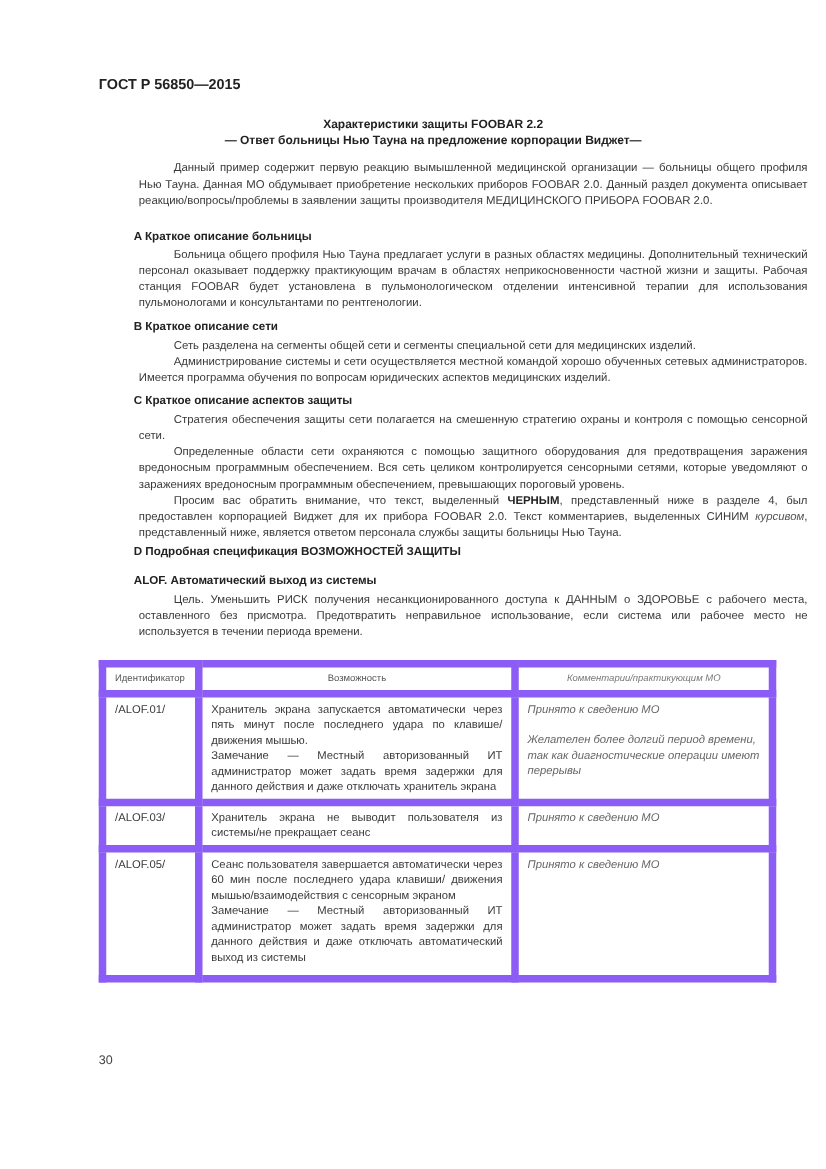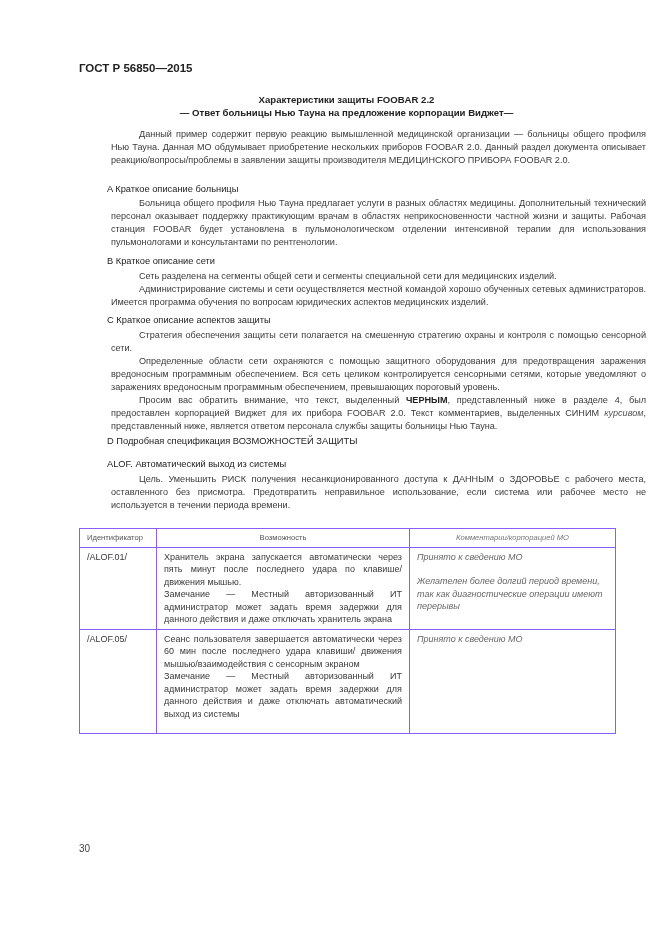--- a/index.html
+++ b/index.html
@@ -14,31 +14,31 @@
   .doc-title {
     left: 79px; width: 535px; text-align: center; font-weight: bold;
     font-size: 9.6px; color: #222; line-height: 13px;
   }
   .para {
     left: 79px; width: 535px; font-size: 9.1px; line-height: 13px;
     text-align: justify; color: #3a3a3a; margin-left: 32px;
   }
   .para .ind { display: inline-block; width: 28px; }
   .heading {
-    left: 107px; font-size: 9.3px; font-weight: normal; color: #222; line-height: 13px;
+    left: 107px; font-size: 9.3px; font-weight: bold; color: #222; line-height: 13px;
   }
   .blk { font-weight: bold; color: #222; }
   .it { font-style: italic; color: #555; }
   table.spec {
     position: absolute; left: 79px; top: 528px; width: 536px;
     border-collapse: collapse; font-size: 9px; color: #3a3a3a;
     table-layout: fixed;
   }
   table.spec th, table.spec td {
-    border: 1px solid #8b5cf6; vertical-align: top; padding: 3px 7px 3px 7px;
+    border: 6px solid #8b5cf6; vertical-align: top; padding: 3px 7px 3px 7px;
     line-height: 12.5px;
   }
   table.spec th {
     font-weight: normal; font-size: 7.6px; color: #555; height: 11px;
     padding-top: 3px; padding-bottom: 2px;
   }
   table.spec th.h1 { text-align: left; }
   table.spec th.h2 { text-align: center; }
   table.spec th.h3 { text-align: center; font-style: italic; color: #777; }
   td.cap { text-align: justify; }
@@ -76,34 +76,39 @@
 <table class="spec">
   <colgroup>
     <col style="width:77px">
     <col style="width:253px">
     <col style="width:206px">
   </colgroup>
   <thead>
     <tr>
       <th class="h1">Идентификатор</th>
       <th class="h2">Возможность</th>
-      <th class="h3">Комментарии/корпорацией МО</th>
+      <th class="h3">Комментарии/практикующим МО</th>
     </tr>
   </thead>
   <tbody>
     <tr style="height:82px;">
       <td>/ALOF.01/</td>
       <td class="cap">
         <div>Хранитель экрана запускается автоматически через пять минут после последнего удара по клавише/ движения мышью.</div>
         <div>Замечание — Местный авторизованный ИТ администратор может задать время задержки для данного действия и даже отключать хранитель экрана</div>
       </td>
       <td class="com">
         <div>Принято к сведению МО</div>
         <div style="margin-top:12px;">Желателен более долгий период времени, так как диагностические операции имеют перерывы</div>
       </td>
+    </tr>
+    <tr style="height:35px;">
+      <td>/ALOF.03/</td>
+      <td class="cap">Хранитель экрана не выводит пользователя из системы/не прекращает сеанс</td>
+      <td class="com mid">Принято к сведению МО</td>
     </tr>
     <tr style="height:104px;">
       <td>/ALOF.05/</td>
       <td class="cap">
         <div>Сеанс пользователя завершается автоматически через 60 мин после последнего удара клавиши/ движения мышью/взаимодействия с сенсорным экраном</div>
         <div>Замечание — Местный авторизованный ИТ администратор может задать время задержки для данного действия и даже отключать автоматический выход из системы</div>
       </td>
       <td class="com mid">Принято к сведению МО</td>
     </tr>
   </tbody>

